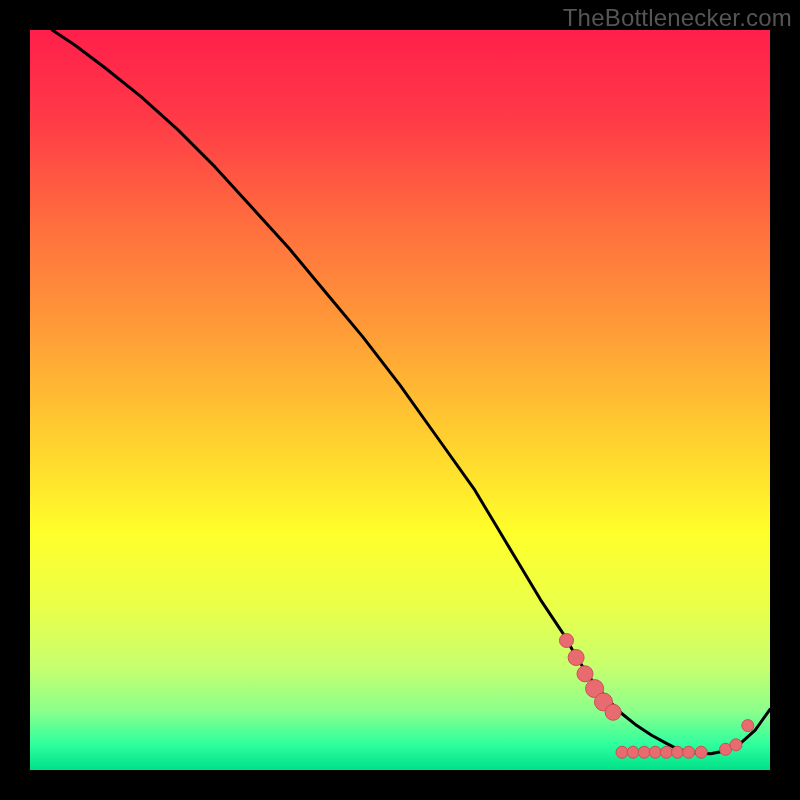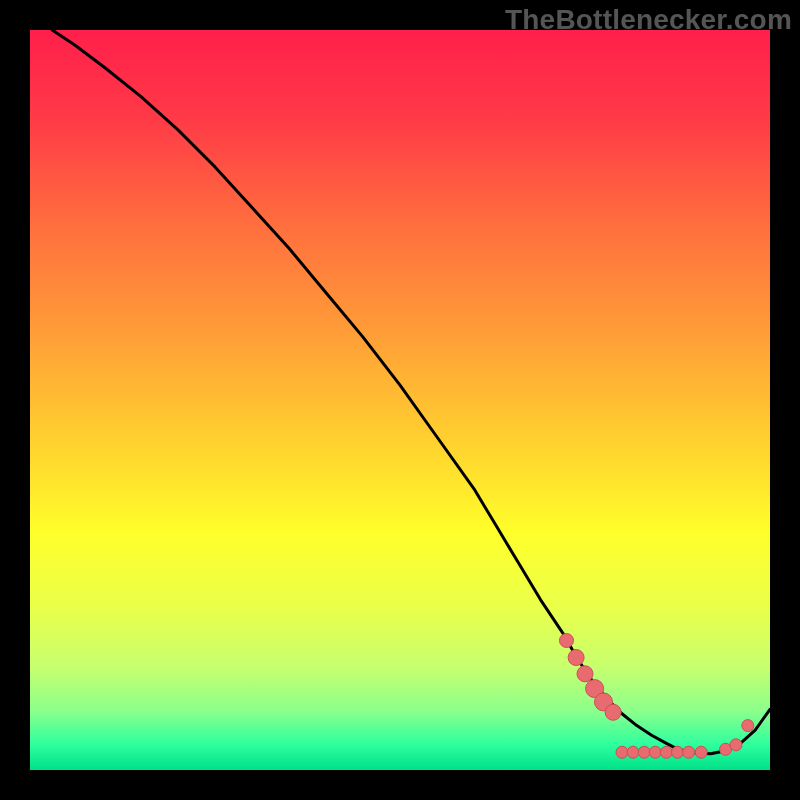--- a/index.html
+++ b/index.html
@@ -25,22 +25,22 @@
     top: 30px;
     width: 740px;
     height: 740px;
     overflow: hidden;
   }
   .watermark {
     position: absolute;
     top: 4px;
     right: 8px;
     color: #555;
-    font-size: 28px;
-    font-weight: 700;
+    font-size: 24px;
+    font-weight: 400;
     letter-spacing: 0.2px;
   }
   svg {
     position: absolute;
     left: 0;
     top: 0;
   }
 </style>
 </head>
 <body>

